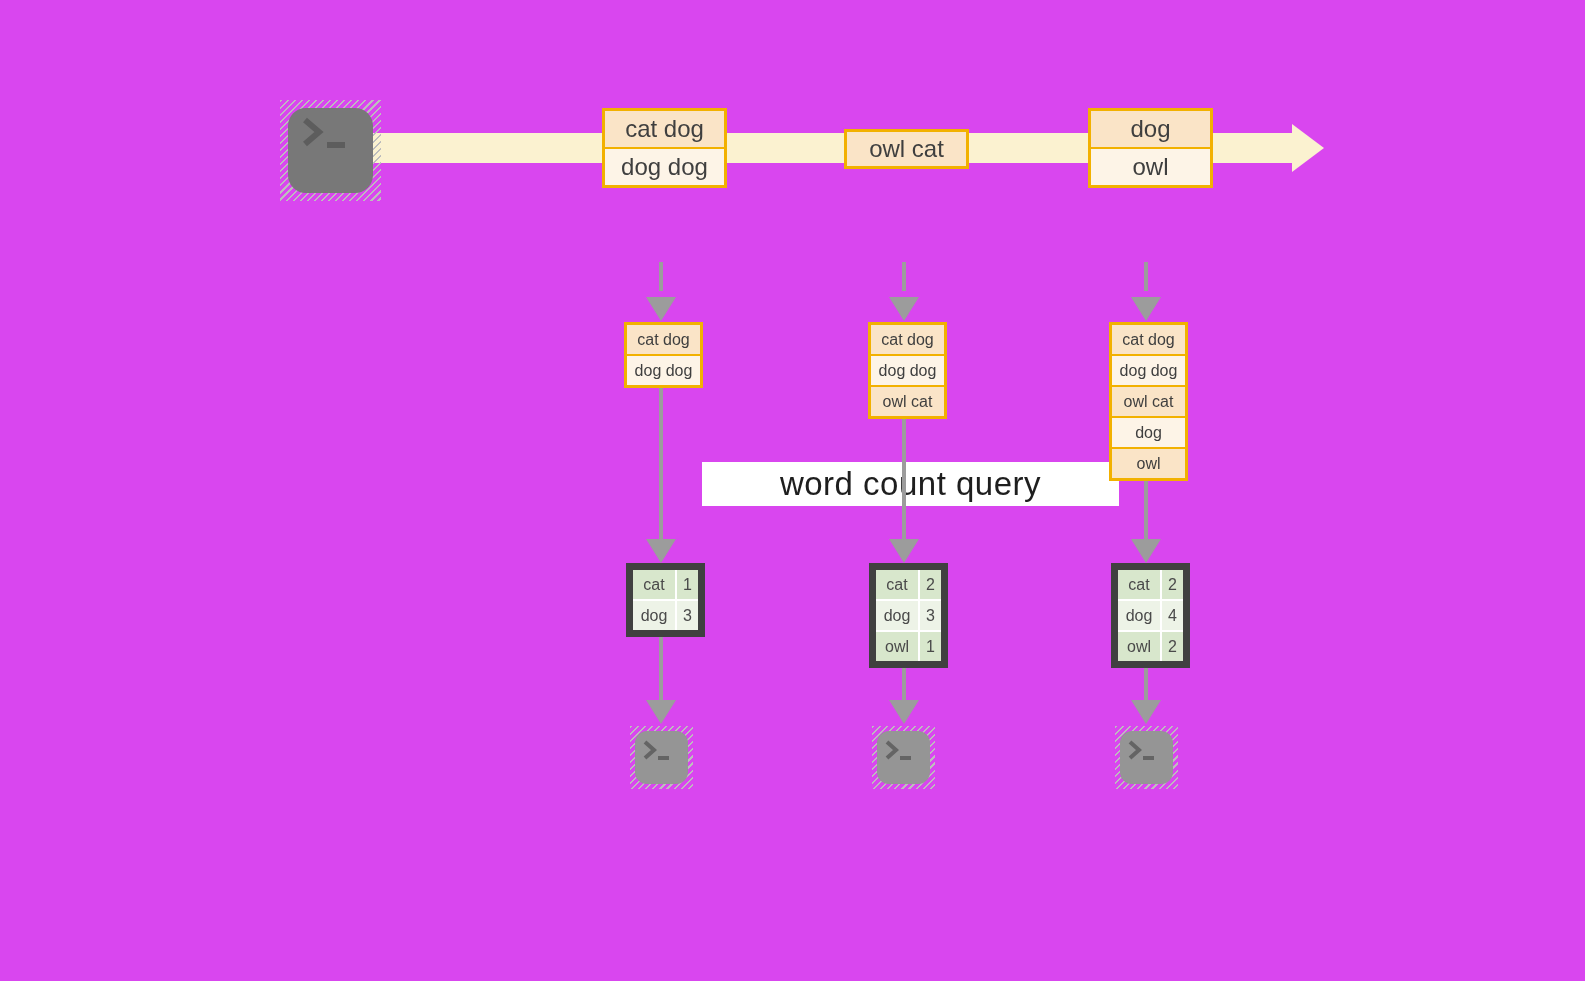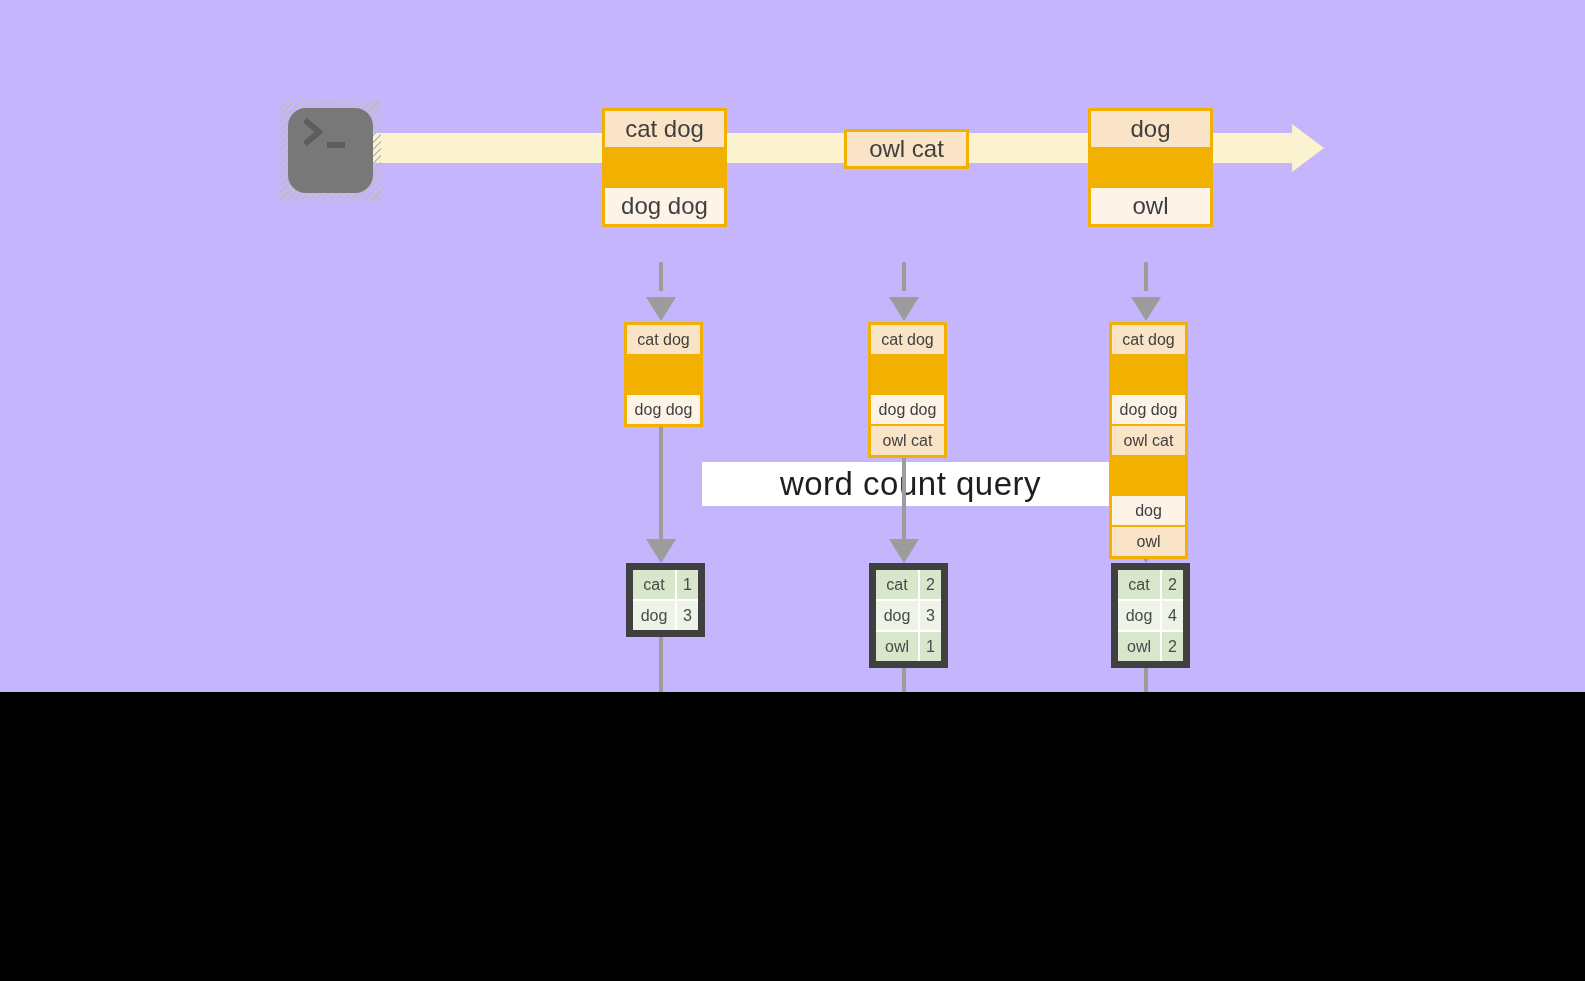--- a/index.html
+++ b/index.html
@@ -1,16 +1,16 @@
 <!DOCTYPE html>
 <html><head>
 <meta charset="utf-8">
 <style>
   html,body{margin:0;padding:0;background:#000;}
-  .canvas{position:relative;width:1585px;height:692px;background:#c4b5fd;
+  .canvas{position:relative;width:1585px;height:981px;background:#d946ef;
           font-family:"Liberation Sans",sans-serif;overflow:hidden;}
   .abs{position:absolute;}
 
   
   .stream-band{left:370px;top:133px;width:922px;height:30px;background:#FBF2D0;z-index:0;}
   .stream-head{left:1292px;top:124px;width:0;height:0;
                border-top:24px solid transparent;border-bottom:24px solid transparent;
                border-left:32px solid #FBF2D0;z-index:0;}
 
   
@@ -20,21 +20,21 @@
                    font-size:24px;color:#3F3F3F;}
   .event-box .cell.single{height:34px;}
 
   
   .stack{width:73px;border:3px solid #F2B100;background:#F2B100;
          display:flex;flex-direction:column;gap:2px;z-index:3;}
   .stack .cell{height:29px;display:flex;align-items:center;justify-content:center;
                font-size:16px;color:#3F3F3F;}
 
   .o-dark{background:#FAE4C7;}
-  .o-light{background:#FDF4E7;margin-top:39px;}
+  .o-light{background:#FDF4E7;}
 
   
   .result{border:7px solid #404040;background:#fff;display:grid;
           grid-template-columns:42px 21px;gap:2px;z-index:3;}
   .result .cell{height:29px;display:flex;align-items:center;justify-content:center;
                 font-size:16px;color:#4A4A4A;}
   .g-dark{background:#D8E7CC;}
   .g-light{background:#EDF3E7;}
 
   

